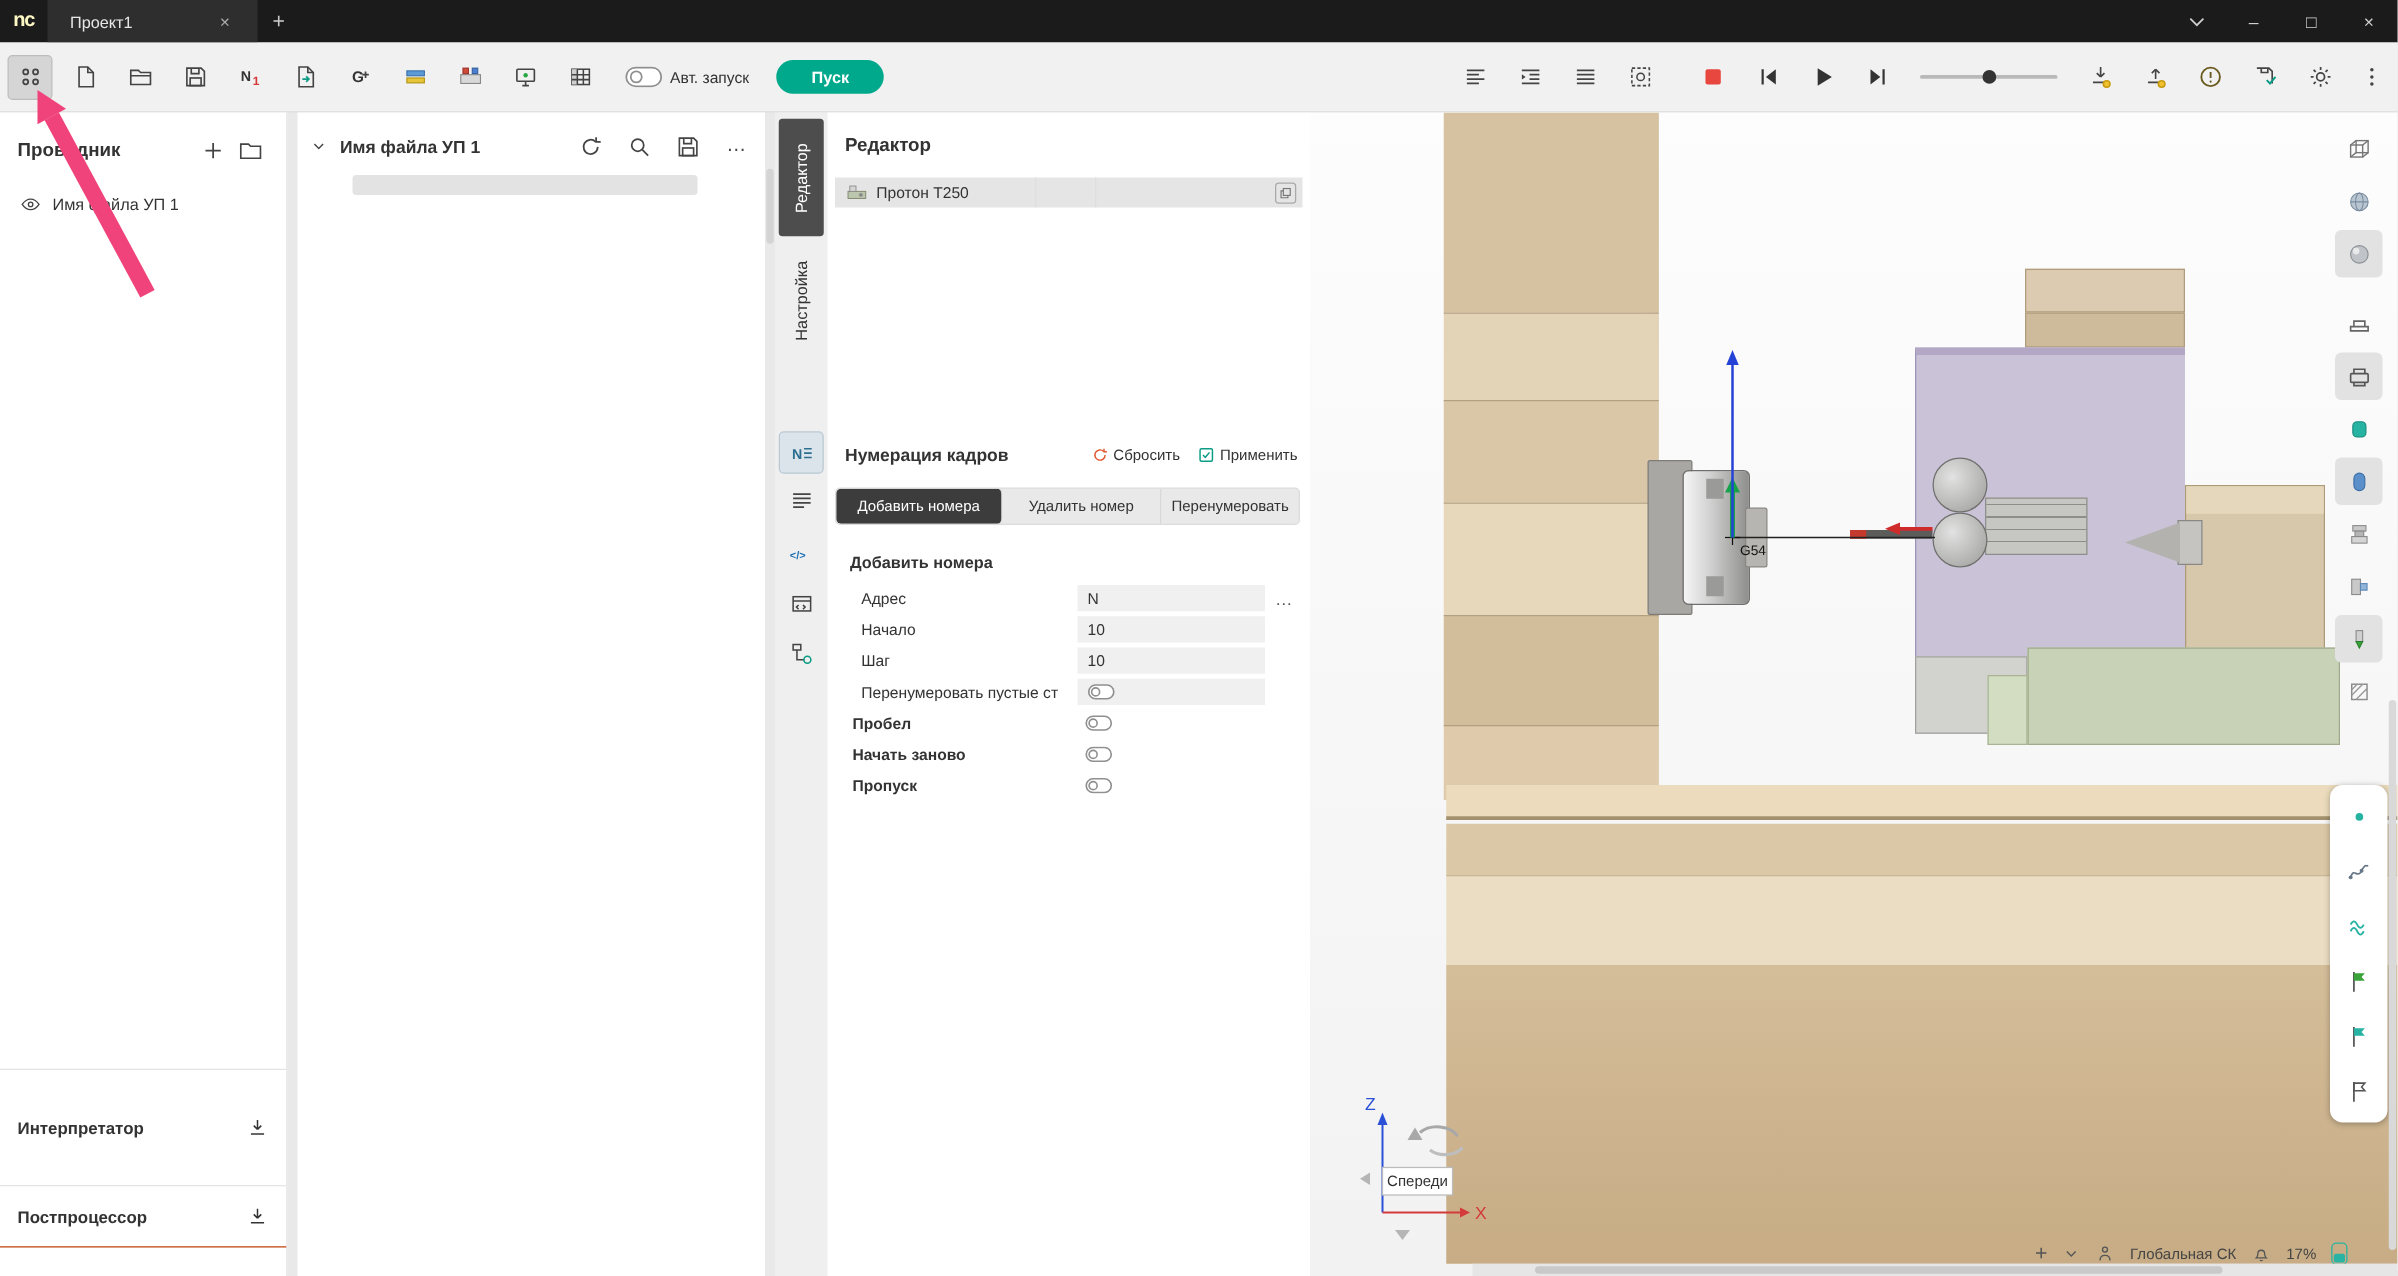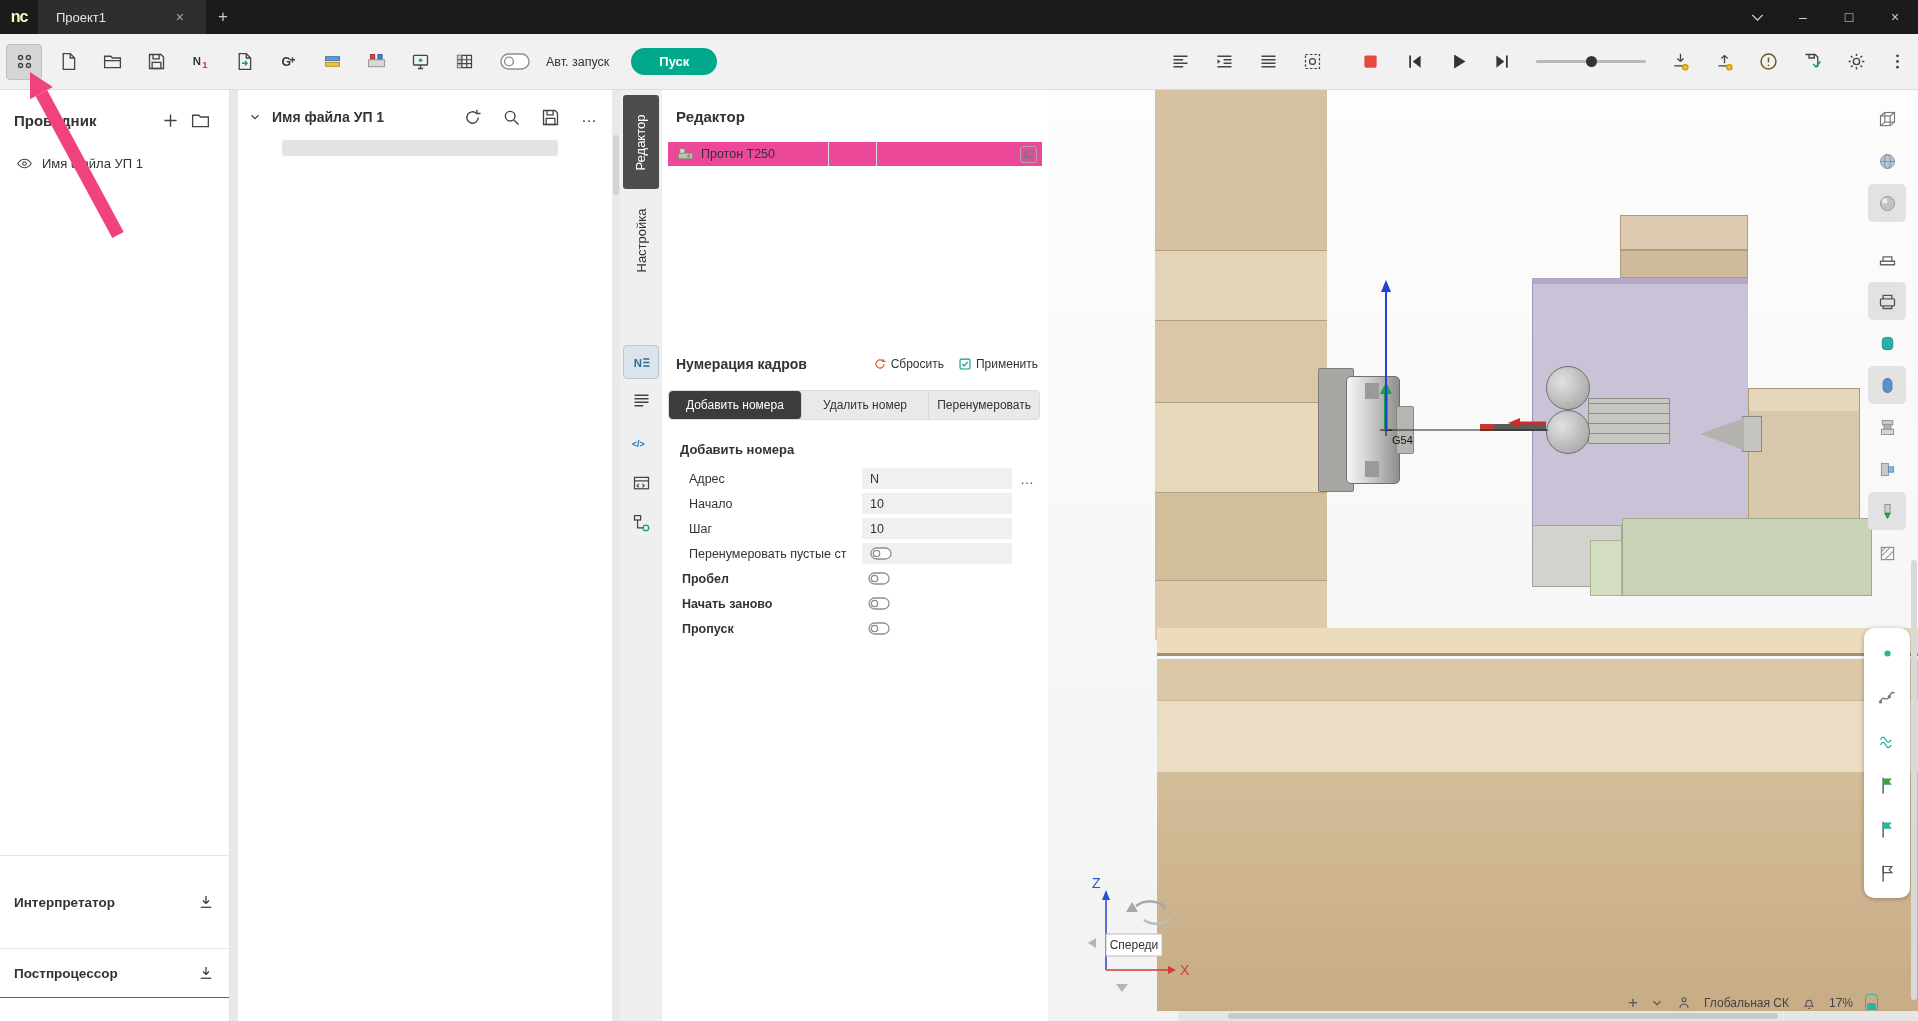--- a/index.html
+++ b/index.html
@@ -14,21 +14,21 @@
 .newtab{width:34px;height:34px;color:#ccc;font-size:17px;display:flex;align-items:center;justify-content:center}
 .winctl{margin-left:auto;display:flex;align-items:center}
 .winbtn{width:46px;height:34px;display:flex;align-items:center;justify-content:center;color:#cfcfcf;font-size:14px}
 
 .toolbar{position:absolute;left:0;top:34px;width:1918px;height:56px;background:#f1f1f1;border-bottom:1px solid #dcdcdc;display:flex;align-items:center;justify-content:space-between;padding:0 6px}
 .tbgroup{display:flex;align-items:center;gap:8px}
 .ibtn{width:36px;height:36px;display:flex;align-items:center;justify-content:center;border-radius:4px}
 .ibtn.small{width:30px}
 .ibtn.hl{background:#d5d5d5;border:1px solid #bdbdbd}
 svg.ic{width:21px;height:21px}
-.autorun{display:flex;align-items:center;gap:16px;margin-left:10px;font-size:12.5px;color:#333}
+.autorun{display:flex;align-items:center;gap:6px;margin-left:10px;font-size:12.5px;color:#333}
 .runbtn{margin-left:14px;width:86px;height:27px;border-radius:14px;background:#00a98c;color:#fff;font-weight:bold;font-size:13px;display:flex;align-items:center;justify-content:center}
 .slider{width:110px;height:36px;display:flex;align-items:center;margin:0 8px}
 .slider .track{position:relative;width:110px;height:3px;background:#b9b9b9;border-radius:2px}
 .slider .knob{position:absolute;left:50px;top:-4px;width:11px;height:11px;border-radius:50%;background:#333}
 
 .panel{position:absolute;top:90px;bottom:0;background:#fff}
 .explorer{left:0;width:230px;border-right:1px solid #e2e2e2}
 .exp-head{display:flex;align-items:center;padding:12px 14px 10px 14px}
 .exp-title{font-size:15px;font-weight:bold;flex:1}
 .exp-item{display:flex;align-items:center;gap:9px;padding:7px 16px;font-size:13px}
@@ -44,21 +44,21 @@
 
 .strip{position:absolute;left:620px;top:90px;bottom:0;width:42px;background:#efefef}
 .vtab{position:absolute;left:3px;width:36px;height:94px;display:flex;align-items:center;justify-content:center;border-radius:3px}
 .vtab span{transform:rotate(-90deg);white-space:nowrap;font-size:13px}
 .vtab.dark{background:#4d4d4d;color:#fff}
 .stripbtn{position:absolute;left:3px;width:36px;height:34px;display:flex;align-items:center;justify-content:center;border-radius:4px}
 .stripbtn.sel{background:#dbe4ea;border:1px solid #b9c8d2}
 
 .editor{left:662px;width:386px}
 .ed-title{position:absolute;left:14px;top:18px;font-size:15px;font-weight:bold}
-.machrow{position:absolute;left:6px;right:6px;top:52px;height:24px;background:#ec4899;display:flex;align-items:center;font-size:12.5px}
+.machrow{position:absolute;left:6px;right:6px;top:52px;height:24px;background:#e5e5e5;display:flex;align-items:center;font-size:12.5px}
 .machrow .cell{height:100%;border-left:1px solid #dedede;width:48px}
 .machrow .sp{flex:1}
 .detach{width:17px;height:17px;border:1px solid #a9a9a9;border-radius:3px;margin-right:5px;display:flex;align-items:center;justify-content:center}
 .numhead{position:absolute;left:14px;right:10px;top:266px;display:flex;align-items:center}
 .numhead .t{font-size:14px;font-weight:bold;flex:1}
 .linkbtn{display:flex;align-items:center;gap:4px;font-size:12px;margin-left:14px}
 .tabbar{position:absolute;left:6px;right:8px;top:300px;height:30px;background:#e9e9e9;border:1px solid #dcdcdc;border-radius:4px;display:flex;align-items:stretch;font-size:12px;overflow:hidden}
 .seg{flex:1.15;display:flex;align-items:center;justify-content:center;color:#333;border-right:1px solid #d8d8d8}
 .seg:last-child{border-right:none;flex:1}
 .seg.active{background:#3c3c3c;color:#fff;border-radius:4px;flex:1.2}

